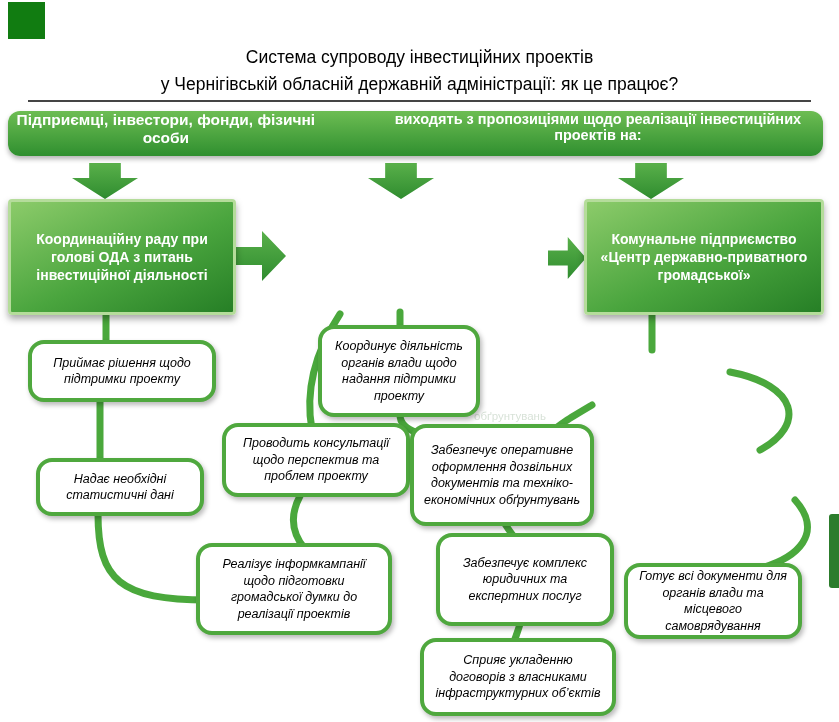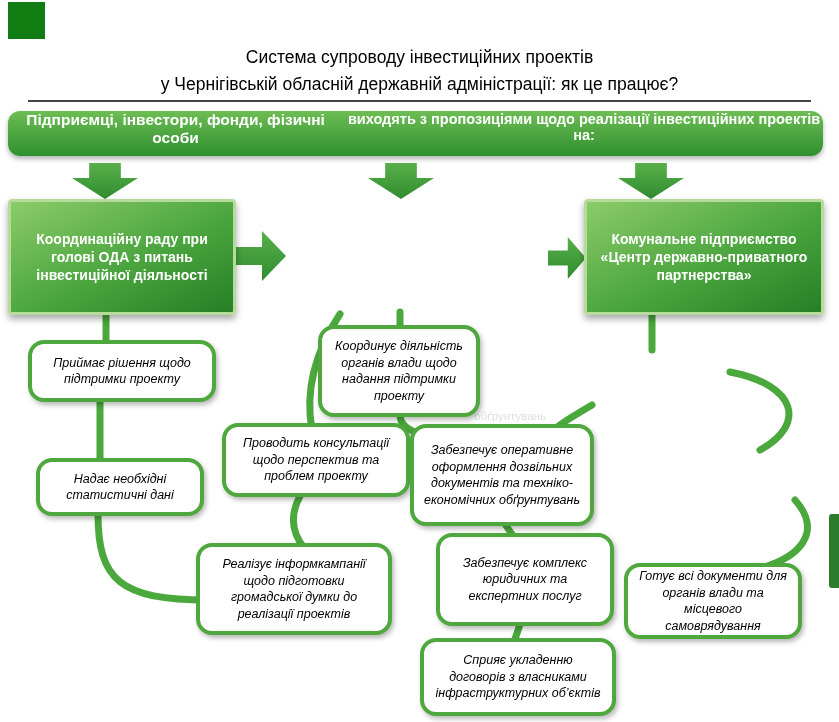--- a/index.html
+++ b/index.html
@@ -9,21 +9,21 @@
   }
   .logo-square{position:absolute;left:8px;top:2px;width:37px;height:37px;background:#117c11;z-index:4;}
   .title{position:absolute;left:0;top:44px;width:100%;text-align:center;
     font-size:17.5px;font-weight:normal;line-height:1.55;z-index:2;}
   .title-rule{position:absolute;left:28px;right:28px;top:100px;height:2px;background:#454545;z-index:2;}
   .banner{position:absolute;left:8px;right:16px;top:111px;height:45px;border-radius:12px;
     background:linear-gradient(#6dbd53,#2f8f2f);color:#fff;text-align:center;
     display:flex;flex-direction:row;justify-content:center;gap:2px;
     box-shadow:0 3px 5px rgba(0,0,0,.3);z-index:2;}
   .banner .l1{font-size:15.5px;font-weight:bold;}
-  .banner .l2{font-size:14.5px;font-weight:bold;}
+  .banner .l2{font-size:14.5px;font-weight:bold;margin-left:47px;}
   .down-arrow{position:absolute;top:163px;width:66px;height:36px;
     background:linear-gradient(#59b04a,#2f8c2f);
     clip-path:polygon(26% 0,74% 0,74% 42%,100% 42%,50% 100%,0 42%,26% 42%);z-index:1;}
   .right-arrow{position:absolute;background:linear-gradient(#59b04a,#2f8c2f);
     clip-path:polygon(0 32%,52% 32%,52% 0,100% 50%,52% 100%,52% 68%,0 68%);z-index:2;}
   .main-box{position:absolute;top:199px;height:116px;border-radius:4px;
     background:linear-gradient(155deg,#8ccb6a 0%,#4aa53e 55%,#267f26 100%);
     border:3px solid #b5dc9b;color:#fff;font-weight:bold;font-size:14px;line-height:1.3;
     display:flex;align-items:center;justify-content:center;text-align:center;
     padding:8px 12px;box-sizing:border-box;box-shadow:0 4px 7px rgba(0,0,0,.35);z-index:3;}
@@ -78,21 +78,21 @@
 
   <div class="ghost" style="left:420px;top:410px;width:180px">обґрунтувань</div>
   <div class="ghost" style="left:430px;top:506px;width:170px">документів та техніко-</div>
 
   <div class="main-box" style="left:8px;width:228px">
     <span>Координаційну раду при голові ОДА з питань інвестиційної діяльності</span>
   </div>
   <div class="right-arrow" style="left:236px;top:231px;width:50px;height:50px"></div>
   <div class="right-arrow" style="left:548px;top:237px;width:38px;height:42px"></div>
   <div class="main-box" style="left:584px;width:240px">
-    <span>Комунальне підприємство «Центр державно-приватного партнерства»</span>
+    <span>Комунальне підприємство «Центр державно-приватного громадської»</span>
   </div>
 
   <div class="sub" style="left:28px;top:340px;width:188px;height:62px">
     <span>Приймає рішення щодо підтримки проекту</span>
   </div>
   <div class="sub" style="left:222px;top:423px;width:188px;height:74px">
     <span>Проводить консультації щодо перспектив та проблем проекту</span>
   </div>
   <div class="sub" style="left:36px;top:458px;width:168px;height:58px">
     <span>Надає необхідні статистичні дані</span>

